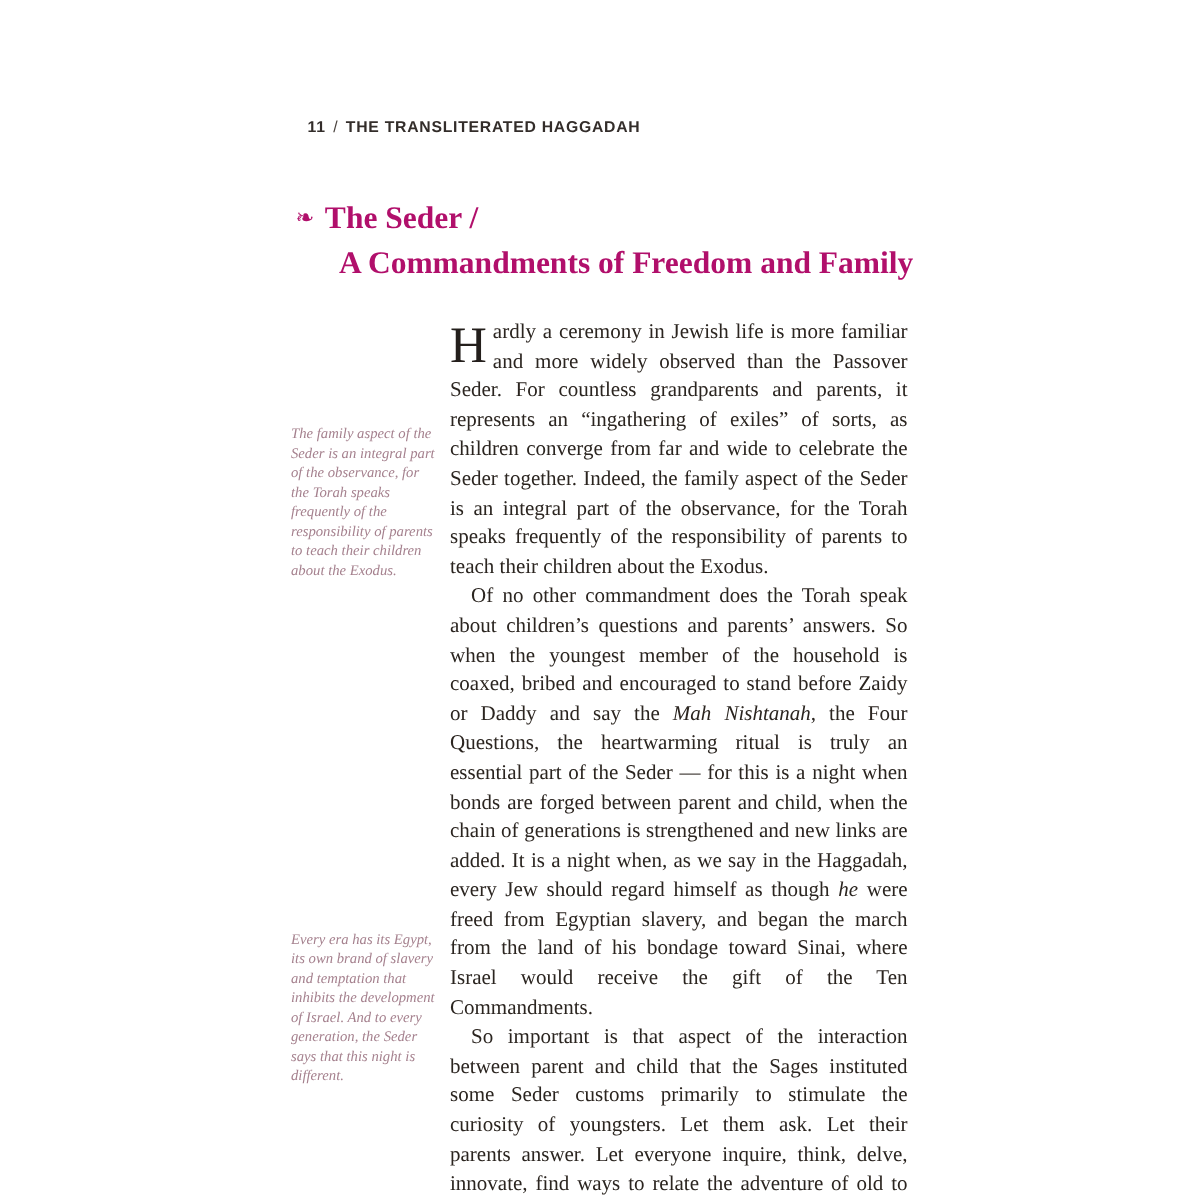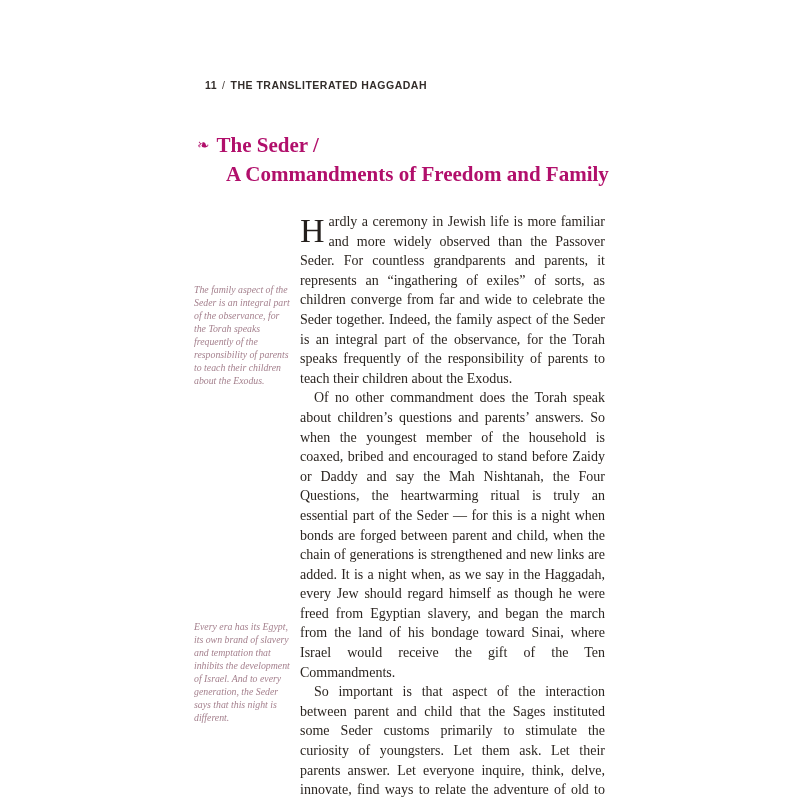--- a/index.html
+++ b/index.html
@@ -81,21 +81,21 @@
   .body-column p.first {
     text-indent: 0;
   }
   .dropcap {
     float: left;
     font-size: 34px;
     line-height: 31px;
     padding: 3px 4px 0 0;
     color: #241f1c;
   }
-  .italic { }
+  .italic { font-style: italic; }
 </style>
 </head>
 <body>
 
 <div class="page">
 
   <div class="running-head">
     <span>11</span><span class="sep">/</span><span>THE TRANSLITERATED HAGGADAH</span>
   </div>
 

